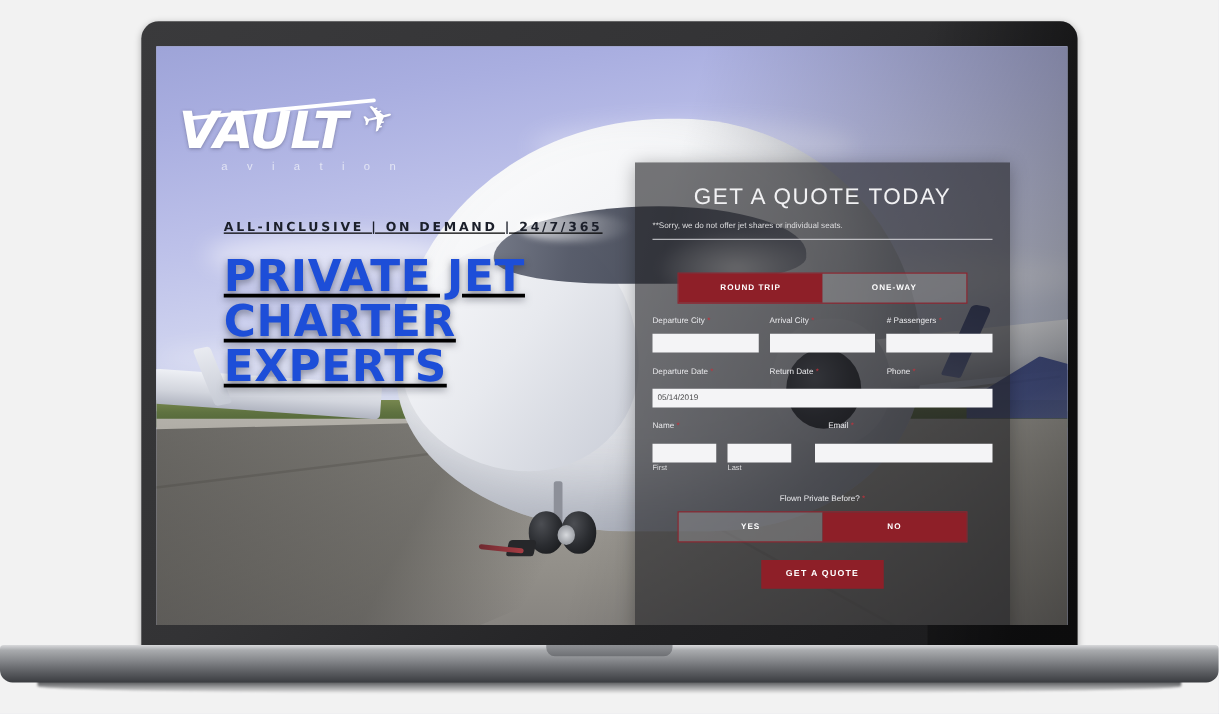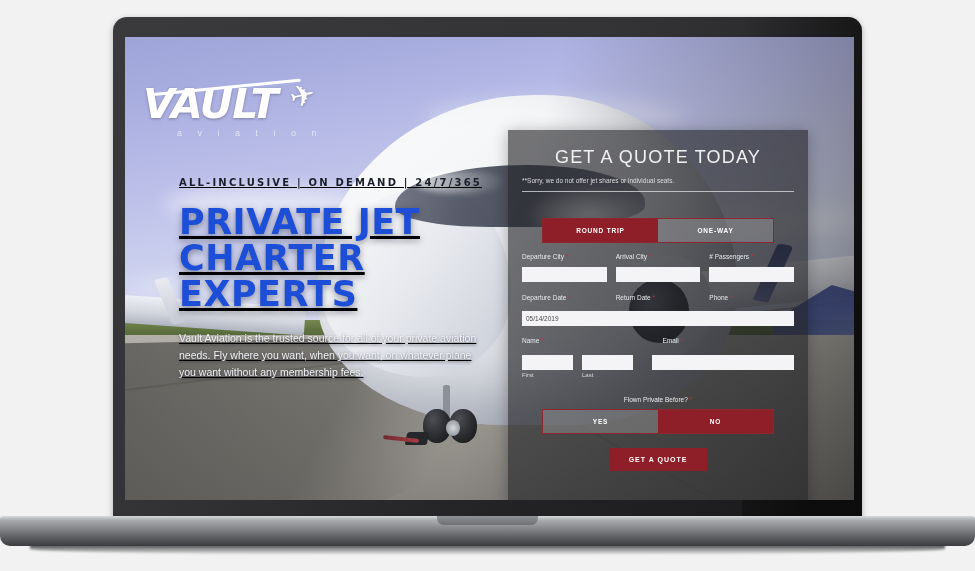--- a/index.html
+++ b/index.html
@@ -425,21 +425,20 @@
 
     </div>
 
     <div id="hero">
       <div id="hero-eyebrow">ALL-INCLUSIVE | ON DEMAND | 24/7/365</div>
       <div id="hero-title">
         <div>PRIVATE JET</div>
         <div>CHARTER</div>
         <div>EXPERTS</div>
       </div>
-      <div id="hero-body">Vault Aviation is the trusted source for all of your private aviation needs. Fly where you want, when you want, on whatever plane you want without any membership fees.</div>
     </div>
 
     <div id="quote-panel">
       <div id="quote-title">GET A QUOTE TODAY</div>
       <div id="quote-note">**Sorry, we do not offer jet shares or individual seats.</div>
       <div id="quote-rule"></div>
 
       <div id="trip-toggle">
         <div class="toggle-btn on">ROUND TRIP</div>
         <div class="toggle-btn off">ONE-WAY</div>

